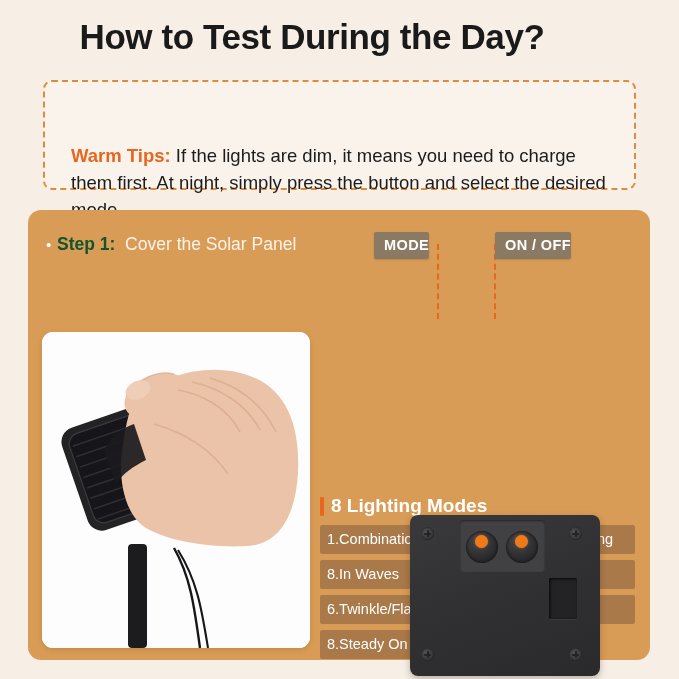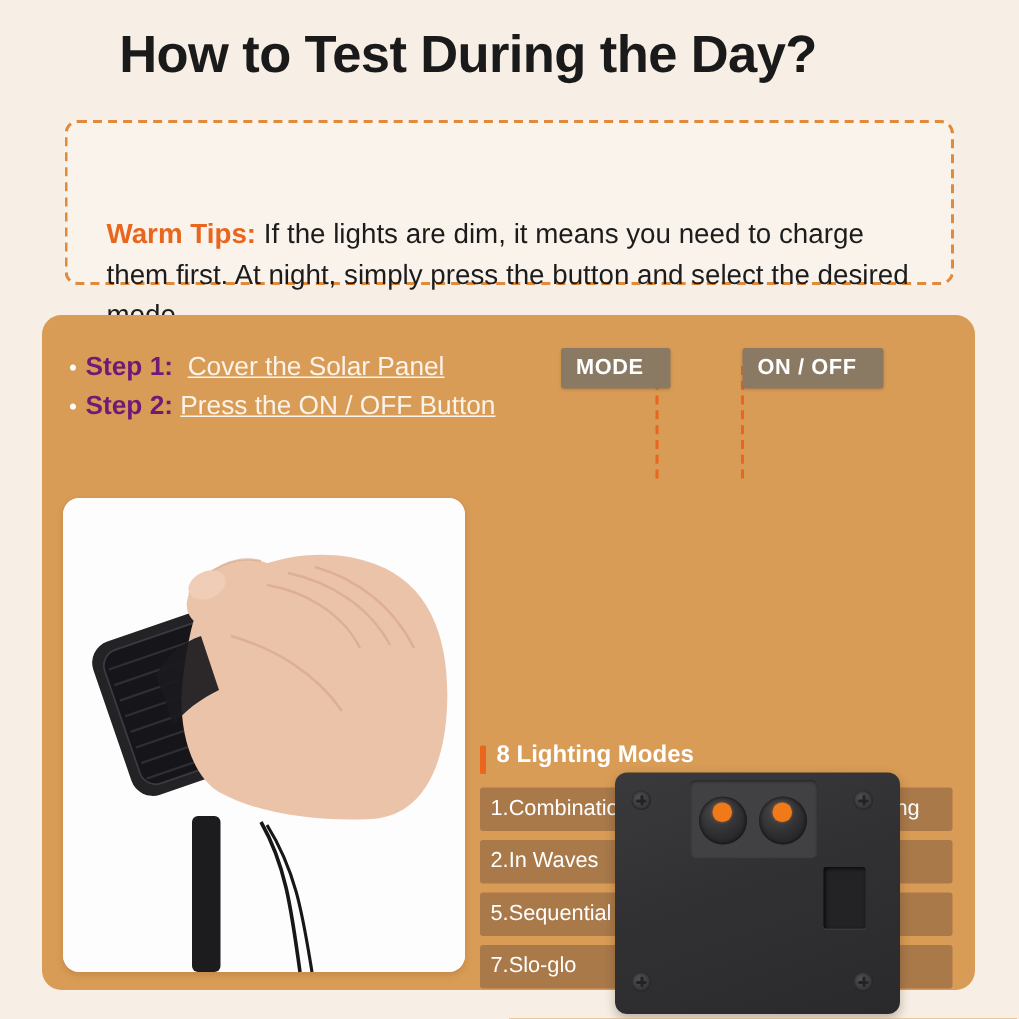--- a/index.html
+++ b/index.html
@@ -81,38 +81,37 @@
     white-space: nowrap;
   }
   .step-bullet {
     display: inline-block;
     width: 11px;
     color: #FFFFFF;
     font-size: 15px;
   }
   .step-key {
     font-weight: bold;
-    color: #701a75;
+    color: #14532d;
     margin-top: 12px;
   }
   .step-val {
     color: #FBF3EA;
     font-weight: normal;
-    text-decoration: underline;
   }
 
   
   .chip {
     position: absolute;
     background: #8A7A63;
     color: #FFFFFF;
     font-size: 14.5px;
     font-weight: bold;
     letter-spacing: 0.4px;
-    padding: 5px 18px 6px 10px;
+    padding: 5px 0 6px 10px;
     border-radius: 2px;
     white-space: nowrap;
     box-shadow: 0 1px 2px rgba(80,55,25,0.22);
   }
   .chip-mode   { left: 374px; top: 232px; }
   .chip-onoff  { left: 495px; top: 232px; text-align: center; }
 
   .leader {
     position: absolute;
     border-left: 2px dashed #E8661E;
@@ -209,21 +208,21 @@
     overflow: hidden;
     box-shadow: 0 2px 5px rgba(90,55,20,0.18);
   }
   .photo-svg { display: block; width: 268px; height: 316px; }
 
   
   .modes-head {
     position: absolute;
     left: 303px;
     top: 285px;
-    font-size: 16px;
+    font-size: 19px;
     font-weight: bold;
     color: #FFFFFF;
     white-space: nowrap;
   }
   .modes-bar {
     position: absolute;
     left: 292px;
     top: 287px;
     width: 4px;
     height: 19px;
@@ -258,23 +257,20 @@
   <div class="tips-text">
     <span class="tips-label">Warm Tips:</span><span> If the lights are dim, it means you need to charge them first. At night, simply press the button and select the desired mode.</span>
   </div>
 </div>
 
 <div class="panel">
 
   <div class="steps">
     <div class="step-row">
       <span class="step-bullet">•</span><span class="step-key">Step 1:</span>&nbsp;&nbsp;<span class="step-val">Cover the Solar Panel</span>
-    </div>
-    <div class="step-row">
-      <span class="step-bullet">•</span><span class="step-key">Step 2:</span>&nbsp;<span class="step-val">Press the ON / OFF Button</span>
     </div>
   </div>
 
   <div class="photo-card">
     <svg class="photo-svg" viewBox="0 0 268 316">
       <rect x="0" y="0" width="268" height="316" fill="#FDFDFD"></rect>
 
       <rect x="86" y="212" width="19" height="104" rx="4" fill="#1C1C1E"></rect>
 
       <path d="M132 216 C148 244 152 272 158 316" stroke="#17171A" stroke-width="2.4" fill="none"></path>
@@ -315,23 +311,22 @@
 
       <path d="M62 118 C70 104 80 96 92 92 L104 128 C92 134 80 142 74 152 Z" fill="#1B1B1E" opacity="0.92"></path>
     </svg>
   </div>
 
   <div class="modes-bar"></div>
   <div class="modes-head">8 Lighting Modes</div>
   <div class="modes-grid">
     <div class="mode-cell">1.Combination</div>
     <div class="mode-cell">2.Chasing/Flashing</div>
-    <div class="mode-cell">2.In Waves</div>
+    <div class="mode-cell">8.In Waves</div>
     <div class="mode-cell">4.Slow Fade</div>
-    <div class="mode-cell">5.Sequential</div>
     <div class="mode-cell">6.Twinkle/Flash</div>
     <div class="mode-cell">7.Slo-glo</div>
     <div class="mode-cell">8.Steady On</div>
   </div>
 
   <div class="device">
     <div class="dev-screw screw-tl"></div>
     <div class="dev-screw screw-tr"></div>
     <div class="dev-screw screw-bl"></div>
     <div class="dev-screw screw-br"></div>

